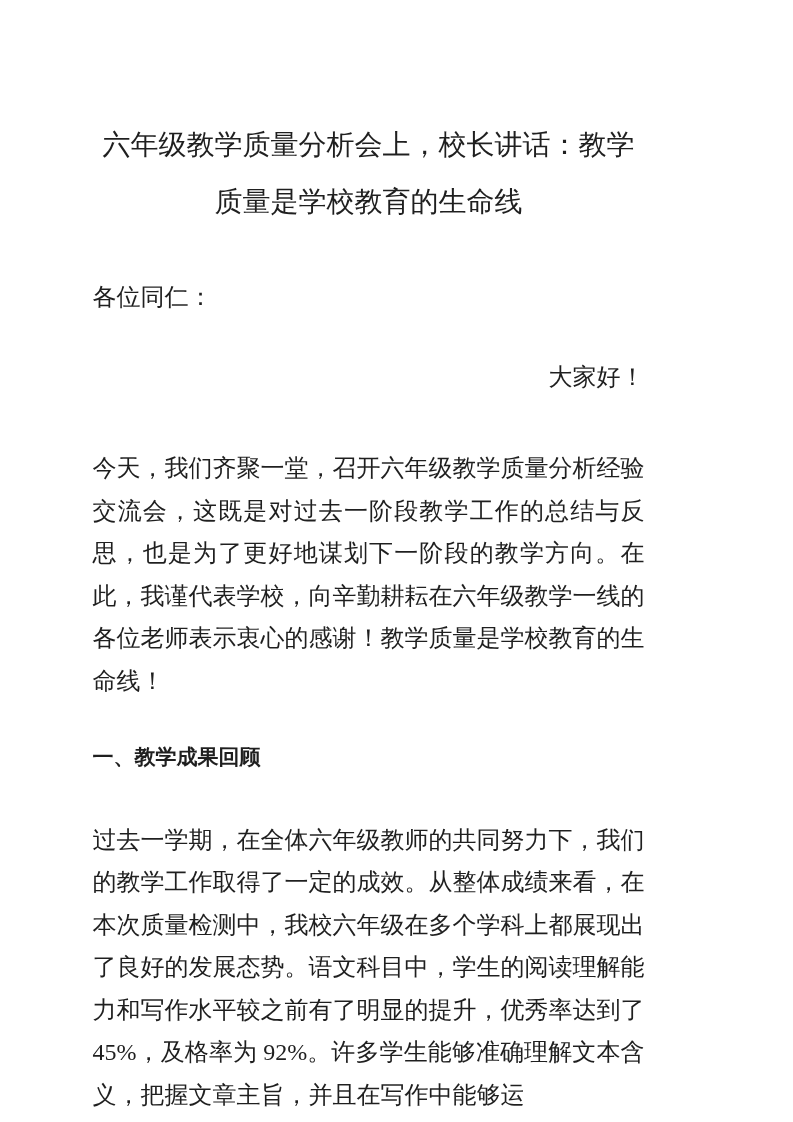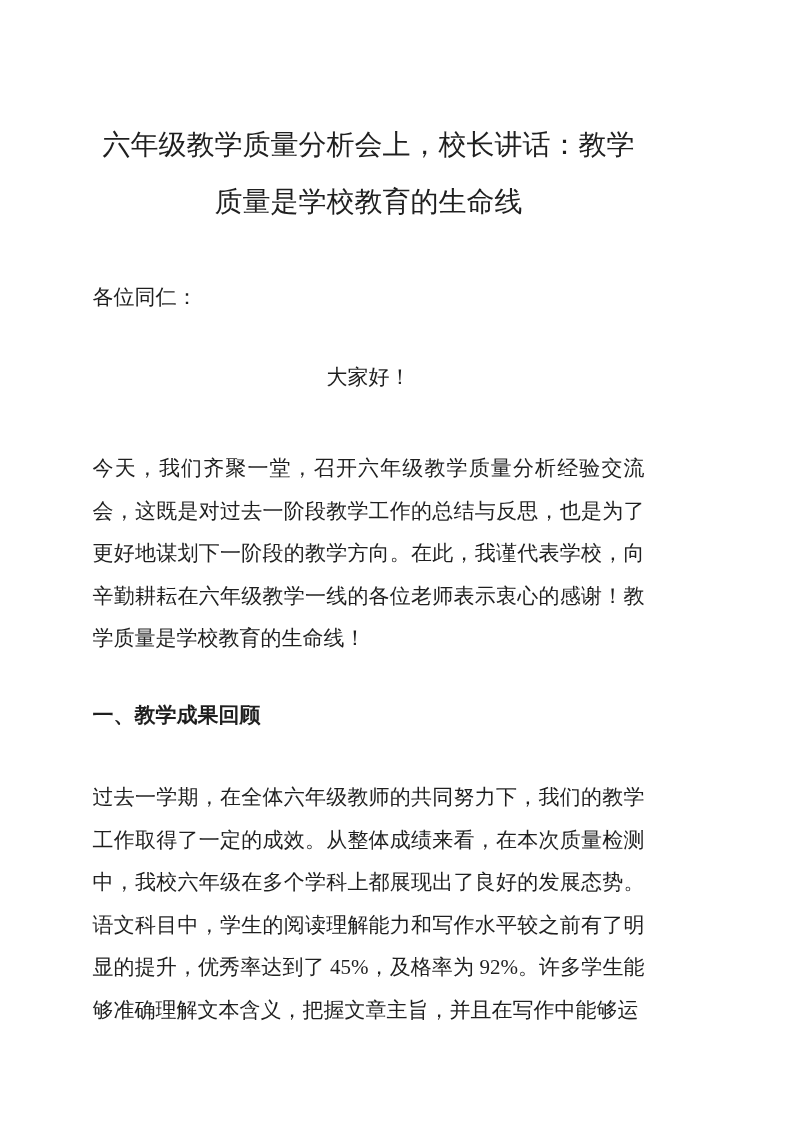--- a/index.html
+++ b/index.html
@@ -23,33 +23,33 @@
   .doc-title {
     margin: 116px 0 0 0;
     font-size: 28px;
     font-weight: 400;
     line-height: 57px;
     text-align: center;
     letter-spacing: 0px;
   }
   .para {
     margin: 0;
-    font-size: 21px;
+    font-size: 24px;
     line-height: 42.5px;
     text-align: justify;
     text-justify: inter-ideograph;
     word-break: break-all;
   }
   .salutation {
     margin-top: 46px;
     text-align: left;
   }
   .greeting {
     margin-top: 37px;
-    text-align: center;
+    text-align: right;
   }
   .intro-para {
     margin-top: 49px;
   }
   .section-heading {
     margin: 34px 0 0 0;
     font-size: 21px;
     font-weight: 700;
     line-height: 42.5px;
     text-align: left;

